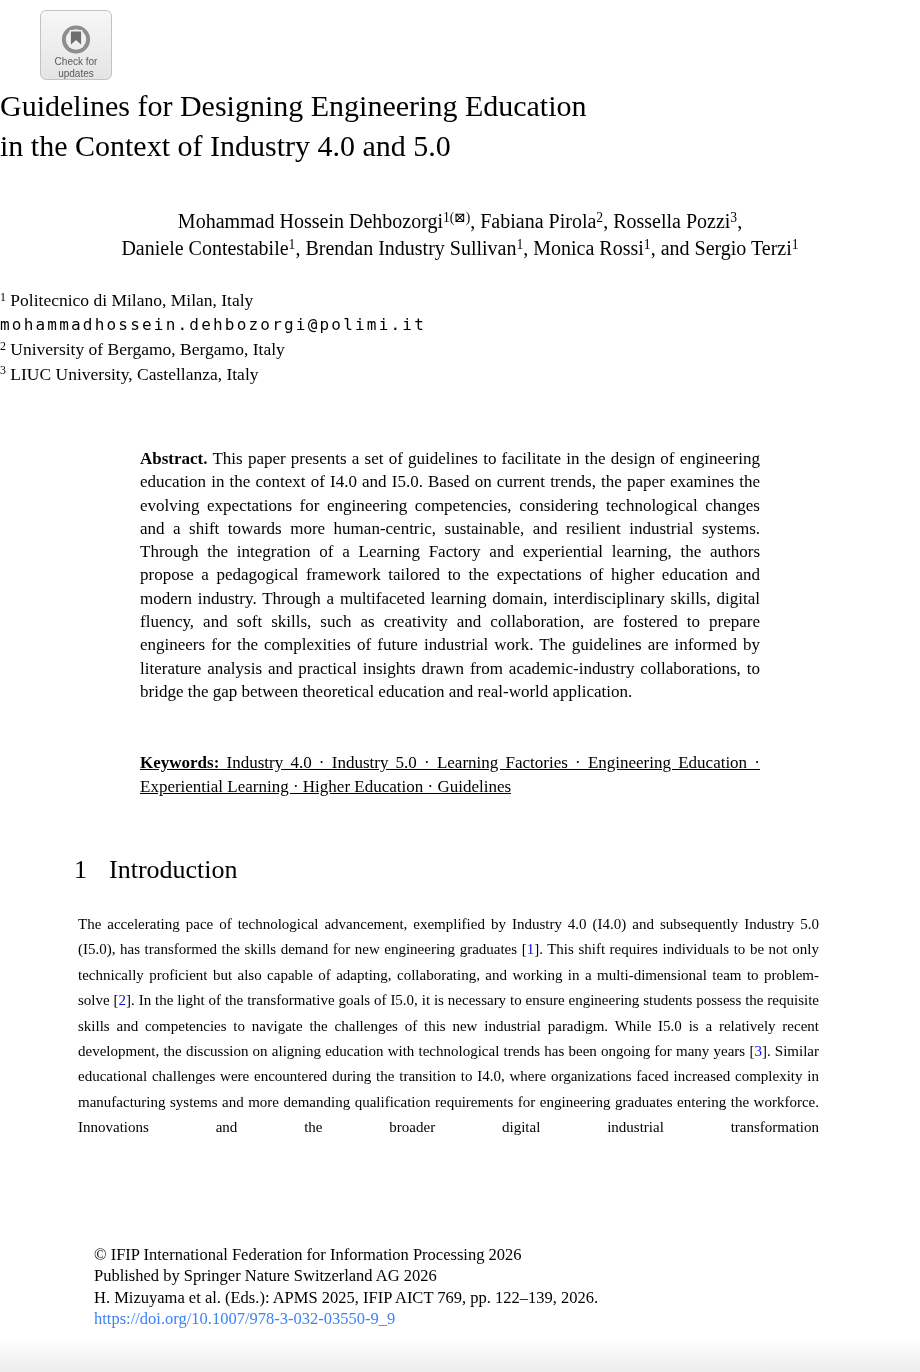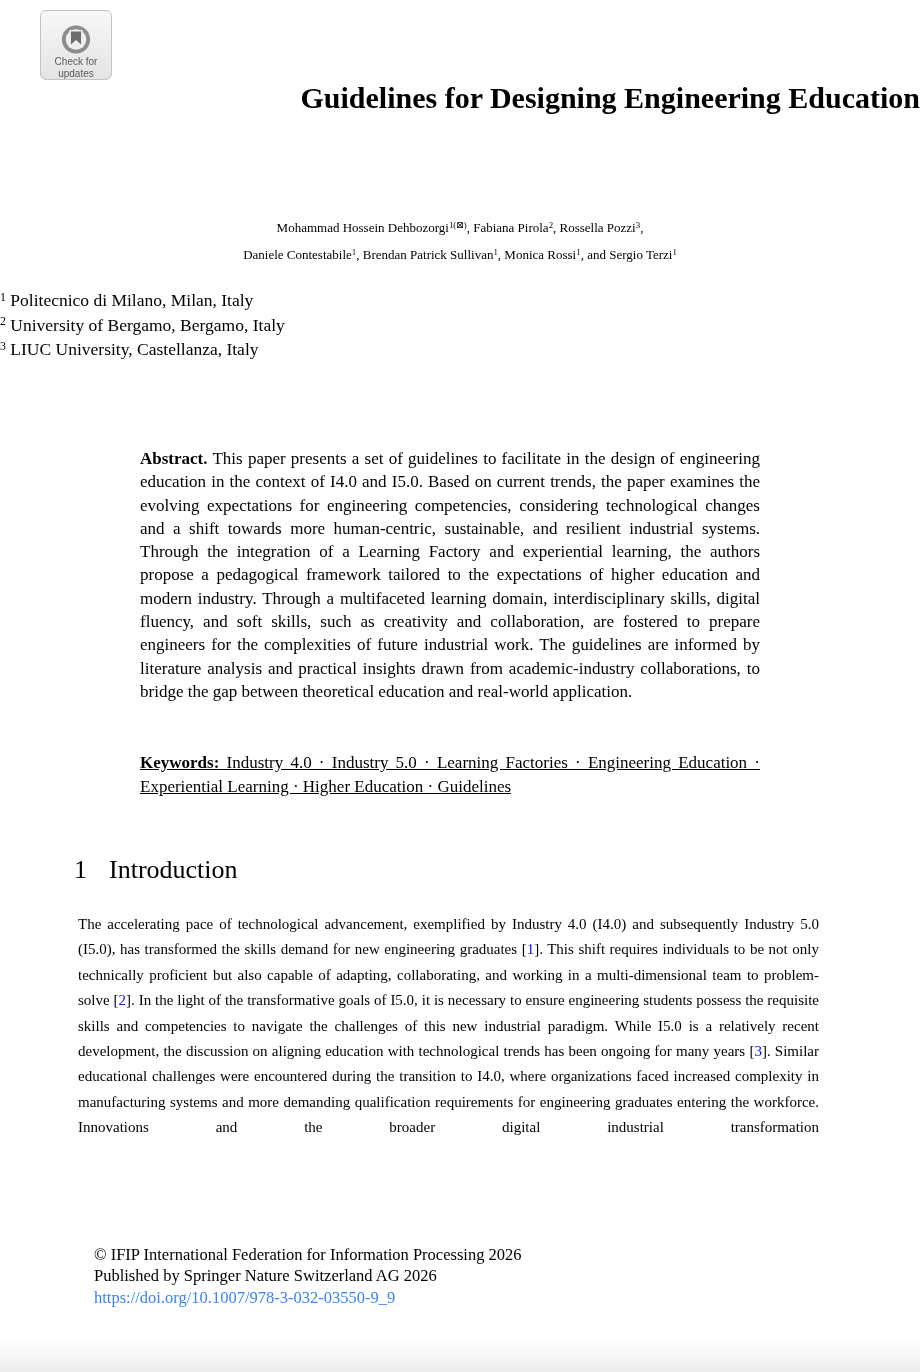--- a/index.html
+++ b/index.html
@@ -39,34 +39,34 @@
   .badge-text {
     font-family: "Liberation Sans", sans-serif;
     font-size: 10px;
     line-height: 11.5px;
     color: #5a5a5a;
     text-align: center;
   }
   
   .title {
     position: absolute;
-    left: 0; top: 78px;
+    left: 0; top: 86px;
     width: 100%;
-    text-align: right;
-    font-weight: bold;
+    text-align: left;
+    font-weight: normal;
     font-size: 30px;
     line-height: 40px;
   }
   
   .authors {
     position: absolute;
-    left: 0; top: 214px;
+    left: 0; top: 208px;
     width: 100%;
     text-align: center;
-    font-size: 13px;
+    font-size: 20px;
     line-height: 27px;
   }
   sup { font-size: 0.68em; line-height: 0; position: relative; vertical-align: baseline; top: -0.45em; }
   
   .affils {
     position: absolute;
     left: 0; top: 288px;
     width: 100%;
     font-size: 17.5px;
     line-height: 24.5px;
@@ -135,44 +135,47 @@
       <path d="M11 8 L23 8 L23 24 L17 18.5 L11 24 Z" fill="#6e6e6e" stroke="#f0f0f0" stroke-width="1.5"></path>
     </svg>
     <div class="badge-text">
       <div>Check for</div>
       <div>updates</div>
     </div>
   </div>
 
   <h1 class="title">
     <div>Guidelines for Designing Engineering Education</div>
+    <div>in the Context of Industry 4.0 and 5.0</div>
   </h1>
 
   <div class="authors">
     <div><span>Mohammad Hossein Dehbozorgi</span><sup>1(⊠)</sup><span>, Fabiana Pirola</span><sup>2</sup><span>, Rossella Pozzi</span><sup>3</sup><span>,</span></div>
-    <div><span>Daniele Contestabile</span><sup>1</sup><span>, Brendan Patrick Sullivan</span><sup>1</sup><span>, Monica Rossi</span><sup>1</sup><span>, and Sergio Terzi</span><sup>1</sup></div>
+    <div><span>Daniele Contestabile</span><sup>1</sup><span>, Brendan Industry Sullivan</span><sup>1</sup><span>, Monica Rossi</span><sup>1</sup><span>, and Sergio Terzi</span><sup>1</sup></div>
   </div>
 
   <div class="affils">
     <div><sup>1</sup><span> Politecnico di Milano, Milan, Italy</span></div>
+    <div class="mono">mohammadhossein.dehbozorgi@polimi.it</div>
     <div><sup>2</sup><span> University of Bergamo, Bergamo, Italy</span></div>
     <div><sup>3</sup><span> LIUC University, Castellanza, Italy</span></div>
   </div>
 
   <p class="abstract"><b>Abstract.</b><span> This paper presents a set of guidelines to facilitate in the design of engineering education in the context of I4.0 and I5.0. Based on current trends, the paper examines the evolving expectations for engineering competencies, considering technological changes and a shift towards more human-centric, sustainable, and resilient industrial systems. Through the integration of a Learning Factory and experiential learning, the authors propose a pedagogical framework tailored to the expectations of higher education and modern industry. Through a multifaceted learning domain, interdisciplinary skills, digital fluency, and soft skills, such as creativity and collaboration, are fostered to prepare engineers for the complexities of future industrial work. The guidelines are informed by literature analysis and practical insights drawn from academic-industry collaborations, to bridge the gap between theoretical education and real-world application.</span></p>
 
   <p class="keywords"><b>Keywords:</b><span> Industry 4.0 · Industry 5.0 · Learning Factories · Engineering Education · Experiential Learning · Higher Education · Guidelines</span></p>
 
   <h2 class="heading">
     <span class="secnum">1</span><span>Introduction</span>
   </h2>
 
   <p class="intro"><span>The accelerating pace of technological advancement, exemplified by Industry 4.0 (I4.0) and subsequently Industry 5.0 (I5.0), has transformed the skills demand for new engineering graduates [</span><span class="ref-link">1</span><span>]. This shift requires individuals to be not only technically proficient but also capable of adapting, collaborating, and working in a multi-dimensional team to problem-solve [</span><span class="ref-link">2</span><span>]. In the light of the transformative goals of I5.0, it is necessary to ensure engineering students possess the requisite skills and competencies to navigate the challenges of this new industrial paradigm. While I5.0 is a relatively recent development, the discussion on aligning education with technological trends has been ongoing for many years [</span><span class="ref-link">3</span><span>]. Similar educational challenges were encountered during the transition to I4.0, where organizations faced increased complexity in manufacturing systems and more demanding qualification requirements for engineering graduates entering the workforce. Innovations and the broader digital industrial transformation</span></p>
 
   <div class="footer">
     <div>© IFIP International Federation for Information Processing 2026</div>
     <div>Published by Springer Nature Switzerland AG 2026</div>
+    <div>H. Mizuyama et al. (Eds.): APMS 2025, IFIP AICT 769, pp. 122–139, 2026.</div>
     <div><a class="doi-link">https://doi.org/10.1007/978-3-032-03550-9_9</a></div>
   </div>
 
   <div class="bottom-fade"></div>
 
 </div>
 
 </body></html>

